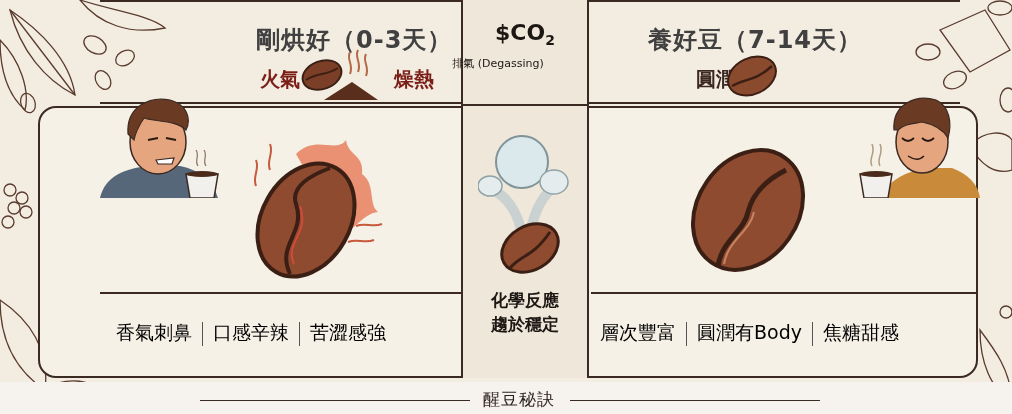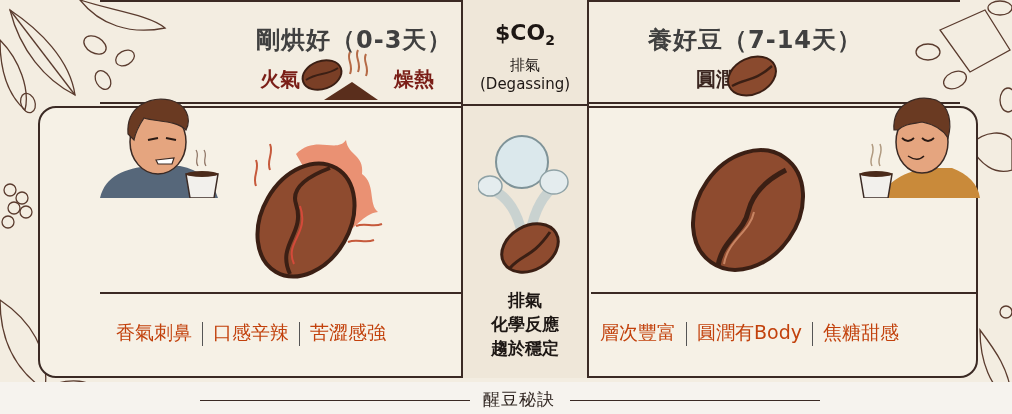--- a/index.html
+++ b/index.html
@@ -34,27 +34,27 @@
   }
   .h-rule { position: absolute; height: 2px; background: #3b2a24; }
 
   .title {
     position: absolute; font-weight: bold; font-size: 24px; letter-spacing: 1px; color: #404040;
   }
   .tag-red { position: absolute; font-weight: bold; font-size: 20px; color: #7a1e17; margin-left: 14px; }
   .tag-dark { position: absolute; font-weight: bold; font-size: 20px; color: #3b2620; }
   .co2 { position: absolute; left: 463px; top: 20px; width: 124px; text-align: center; font-weight: bold; font-size: 22px; }
   .co2 sub { font-size: 14px; }
-  .center-sub { position: absolute; left: 463px; width: 124px; text-align: center; font-size: 15px; color: #1d1714; }
+  .center-sub { position: absolute; left: 436px; width: 124px; text-align: center; font-size: 11px; color: #1d1714; }
   .center-bottom {
     position: absolute; left: 463px; top: 288px; width: 124px; text-align: center;
     font-weight: bold; font-size: 17px; line-height: 24px;
   }
   .traits {
-    position: absolute; top: 320px; font-size: 19px; color: #c2410c; white-space: nowrap;
+    position: absolute; top: 320px; font-size: 19px; color: #000000; white-space: nowrap;
   }
   .traits .sep { display: inline-block; width: 1px; height: 24px; background: #555; margin: 0 10px; vertical-align: middle; }
   .footer {
     position: absolute; left: 0; top: 382px; width: 1012px; height: 32px;
     background: #f6f3ee;
   }
   .footer-label {
     position: absolute; left: 483px; top: 388px; font-size: 17px; color: #2a1f1a; letter-spacing: 1px;
   }
   .footer-line { position: absolute; top: 400px; height: 1px; background: #3b2a24; }
@@ -168,21 +168,20 @@
     <ellipse cx="70" cy="48" rx="26" ry="31" fill="#e5a57f" stroke="#3b2a24" stroke-width="1.5"></ellipse>
     <path d="M42 36 C40 10 64 0 84 6 C98 12 100 30 96 44 C90 34 80 30 70 28 C60 30 52 30 46 36 Z" fill="#6a3a22" stroke="#3b2a24" stroke-width="1.2"></path>
     <path d="M50 44 C54 48 58 48 62 44 M70 44 C74 48 78 48 82 44" stroke="#2a1a14" stroke-width="1.8" fill="none"></path>
     <path d="M56 62 C62 66 68 66 72 62" stroke="#2a1a14" stroke-width="1.5" fill="none"></path>
     <path d="M8 80 L40 80 L36 104 L12 104 Z" fill="#f2f0ec" stroke="#3b2a24" stroke-width="1.5"></path>
     <ellipse cx="24" cy="80" rx="16" ry="3" fill="#4a2a1a"></ellipse>
     <path d="M20 72 C16 64 24 60 20 50 M28 72 C24 64 32 60 28 50" stroke="#b09a80" stroke-width="1.5" fill="none"></path>
   </svg>
 
   <div class="center-bottom">
-    <div>排氣</div>
     <div>化學反應</div>
     <div>趨於穩定</div>
   </div>
 
   <div class="traits" style="left:116px;">
     <span>香氣刺鼻</span><span class="sep"></span><span>口感辛辣</span><span class="sep"></span><span>苦澀感強</span>
   </div>
 
   <div class="traits" style="left:600px;">
     <span>層次豐富</span><span class="sep"></span><span>圓潤有Body</span><span class="sep"></span><span>焦糖甜感</span>

